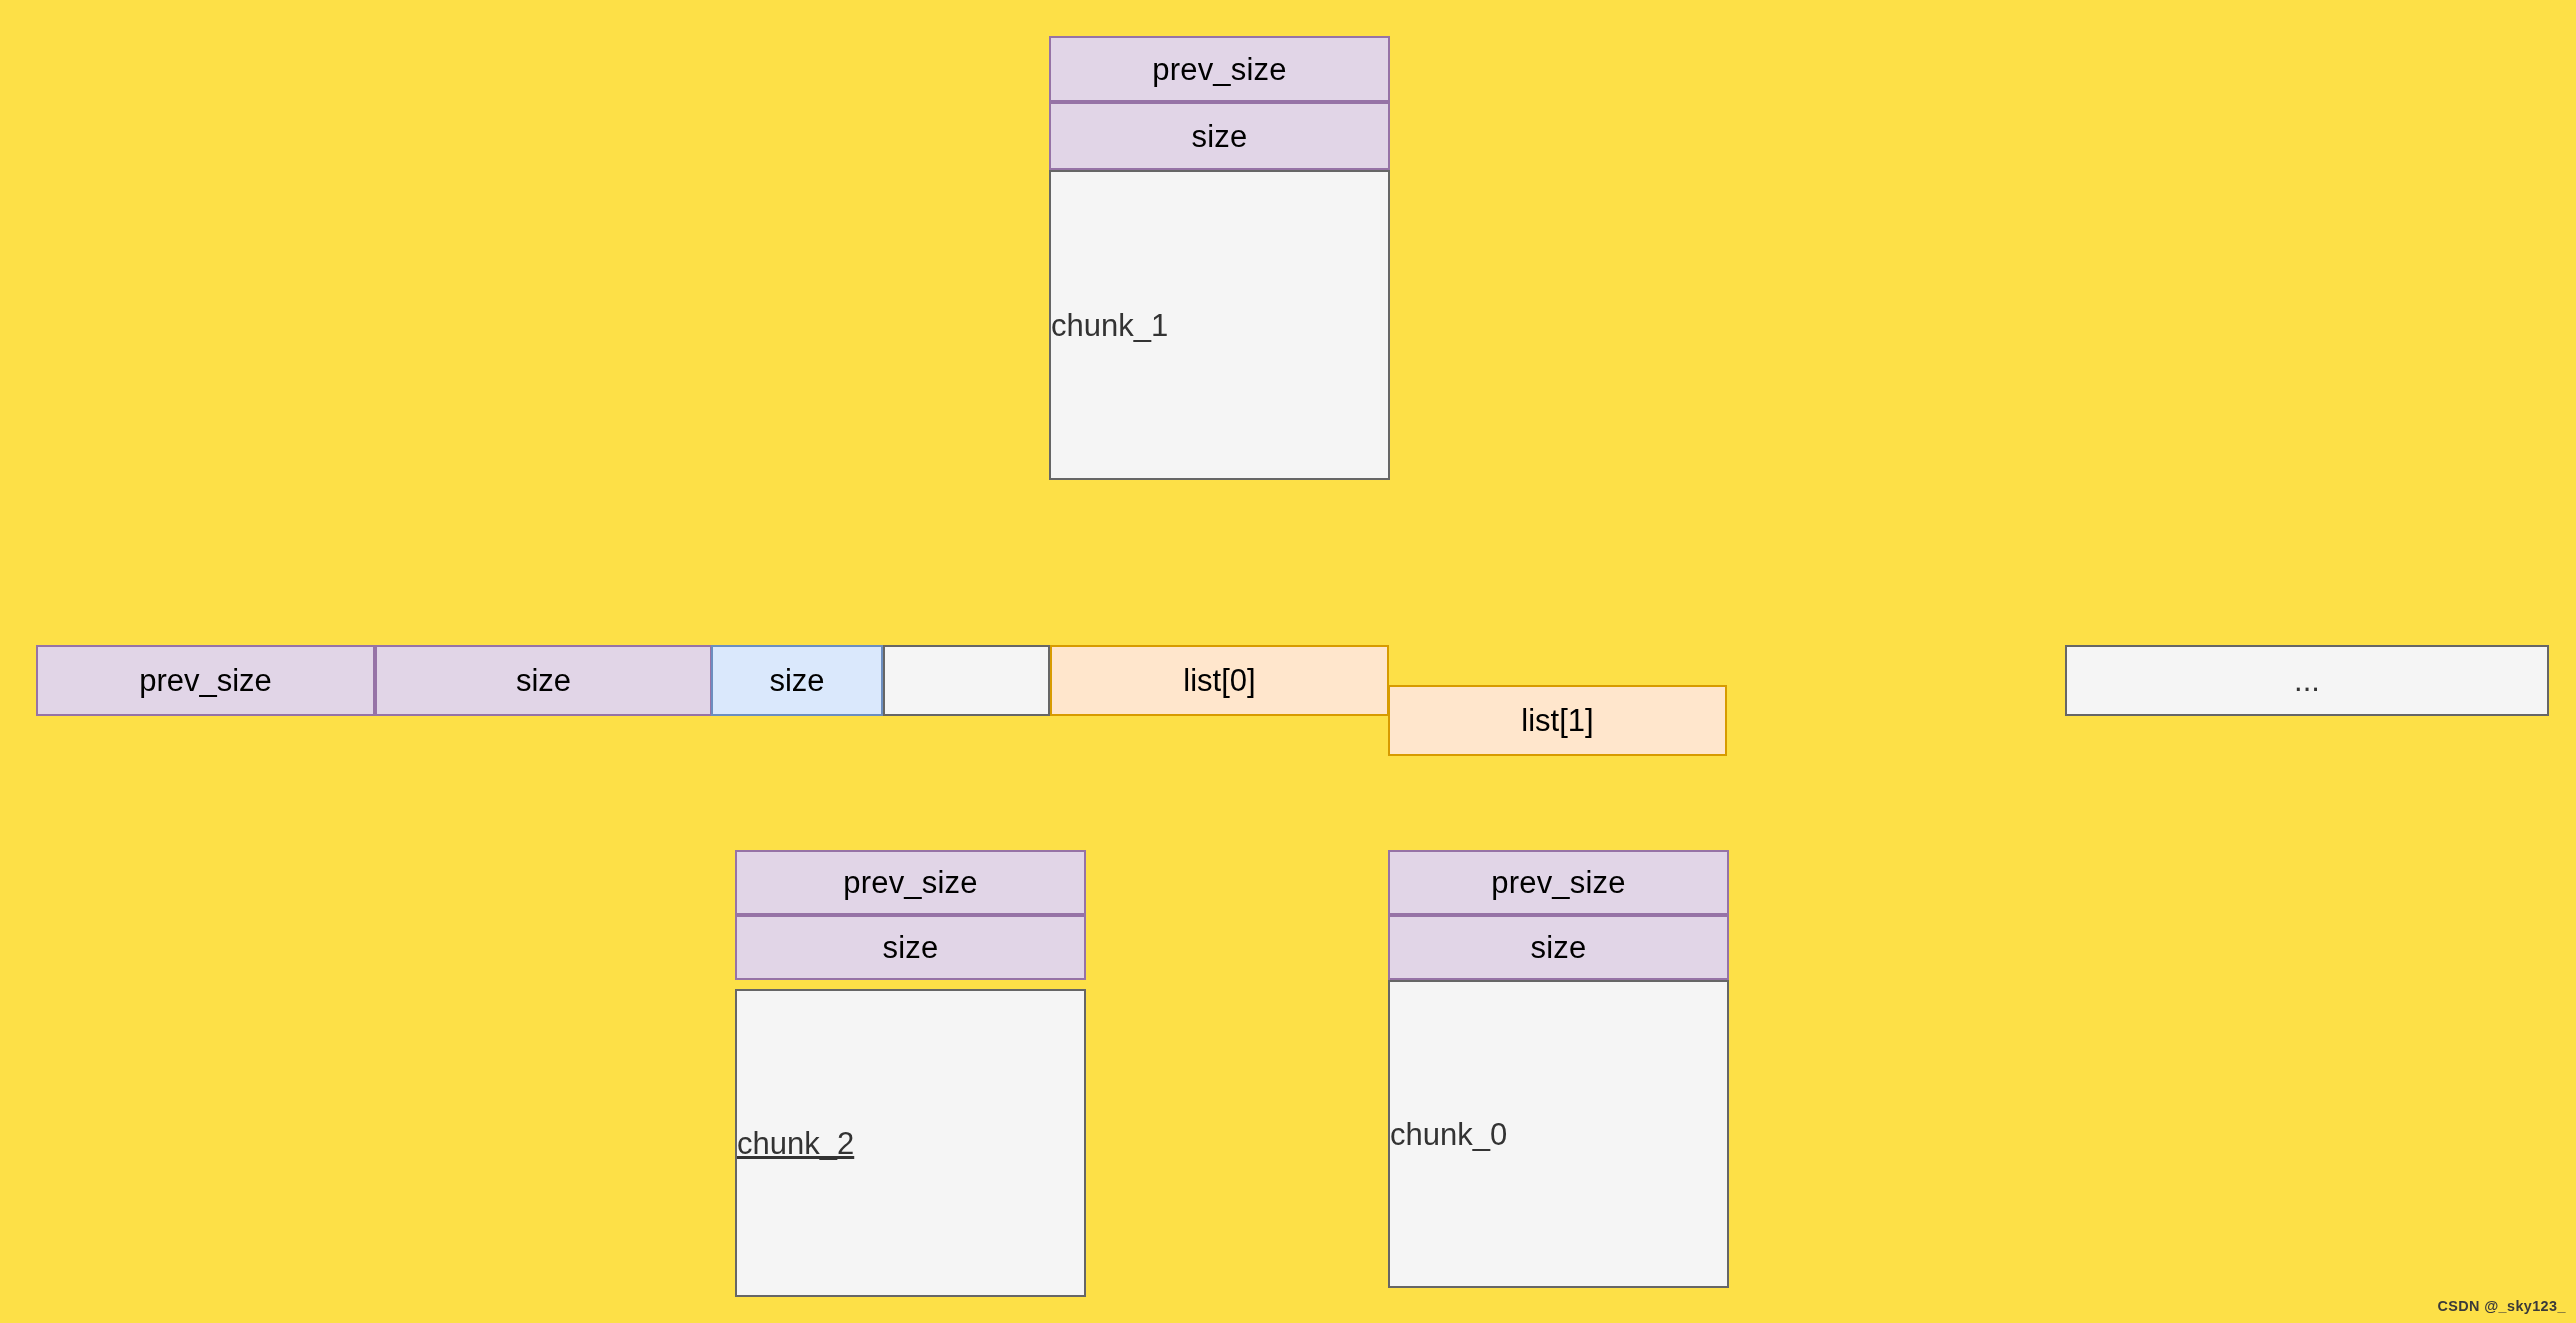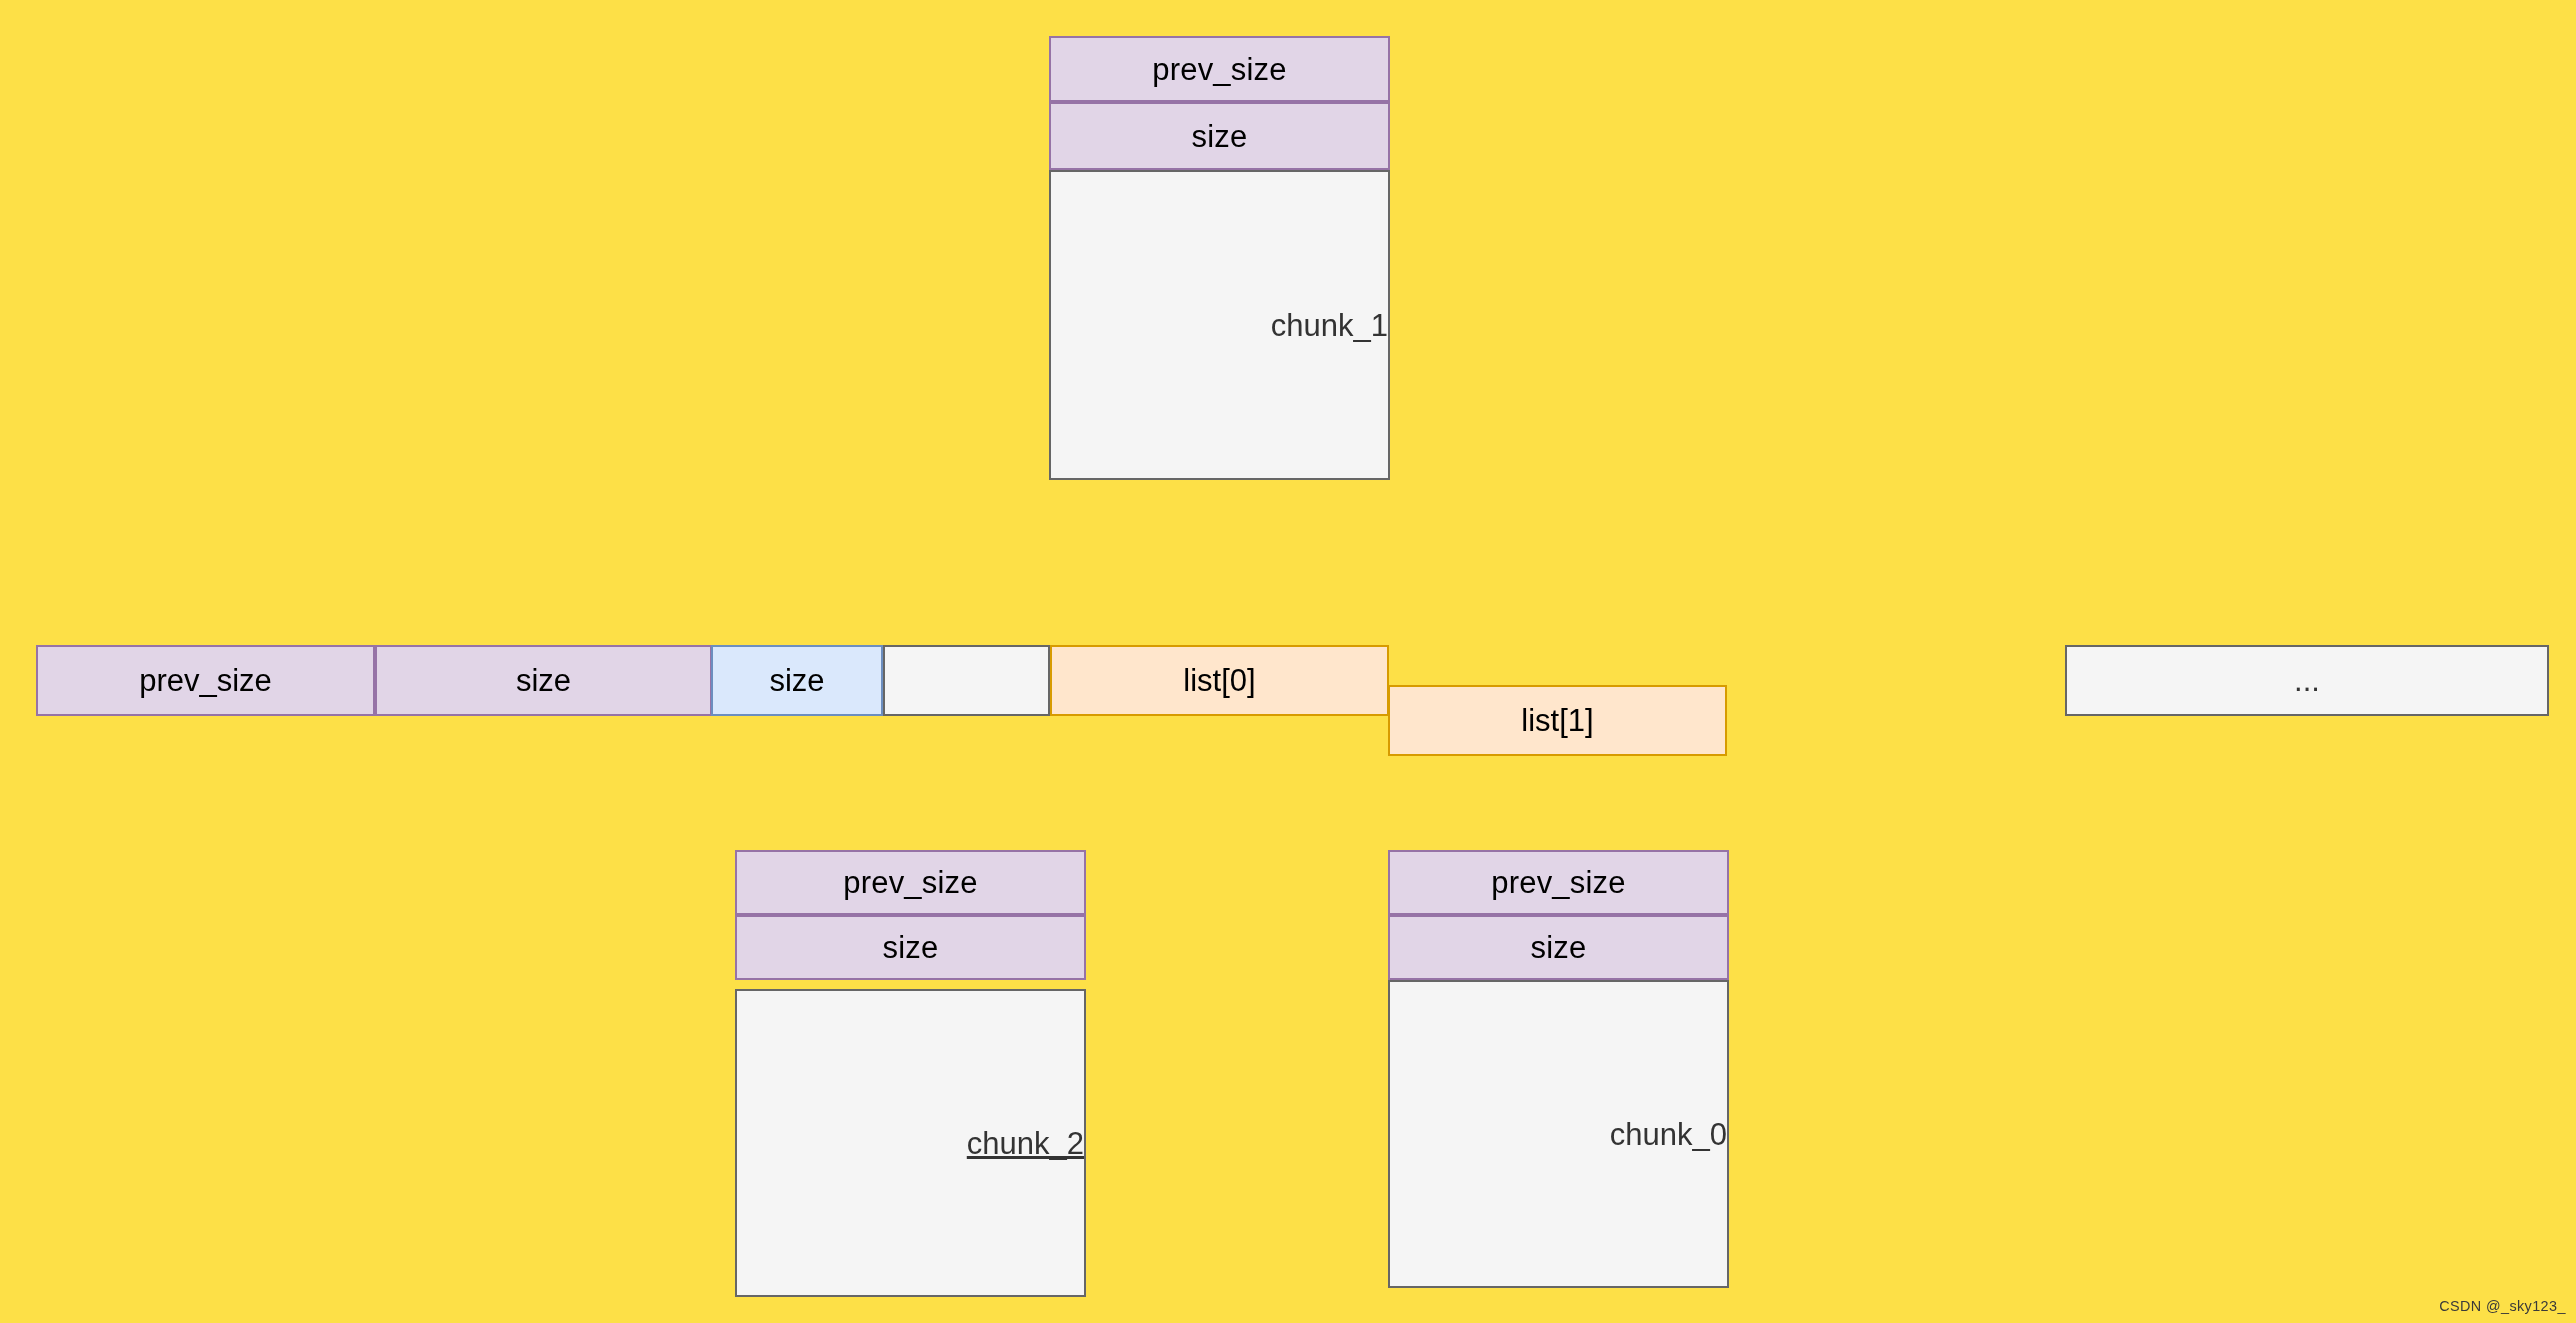--- a/index.html
+++ b/index.html
@@ -36,21 +36,21 @@
     line-height: 1;
     letter-spacing: 0.2px;
   }
   .body-cell {
     position: absolute;
     box-sizing: border-box;
     background: #f5f5f5;
     border: 2.5px solid #666666;
     display: flex;
     align-items: center;
-    justify-content: flex-end;
+    justify-content: flex-start;
     color: #333333;
     font-size: 31px;
     line-height: 1;
   }
 
   
   #memory-bar {
     position: absolute;
     left: 36px;
     top: 645px;
@@ -89,20 +89,21 @@
 
   
   #watermark {
     position: absolute;
     right: 10.2px;
     bottom: 10.2px;
     font-size: 14.4px;
     color: #3a3a3a;
     letter-spacing: 0.4px;
     white-space: nowrap;
+    font-weight: bold;
   }
 </style>
 </head>
 <body>
 
 <div id="canvas">
 
   <div class="chunk" style="left:1049px; top:36px; width:341px; height:443px;">
     <div class="hdr-cell" style="left:0; top:0; width:341px; height:66px;">
       <span>prev_size</span>

